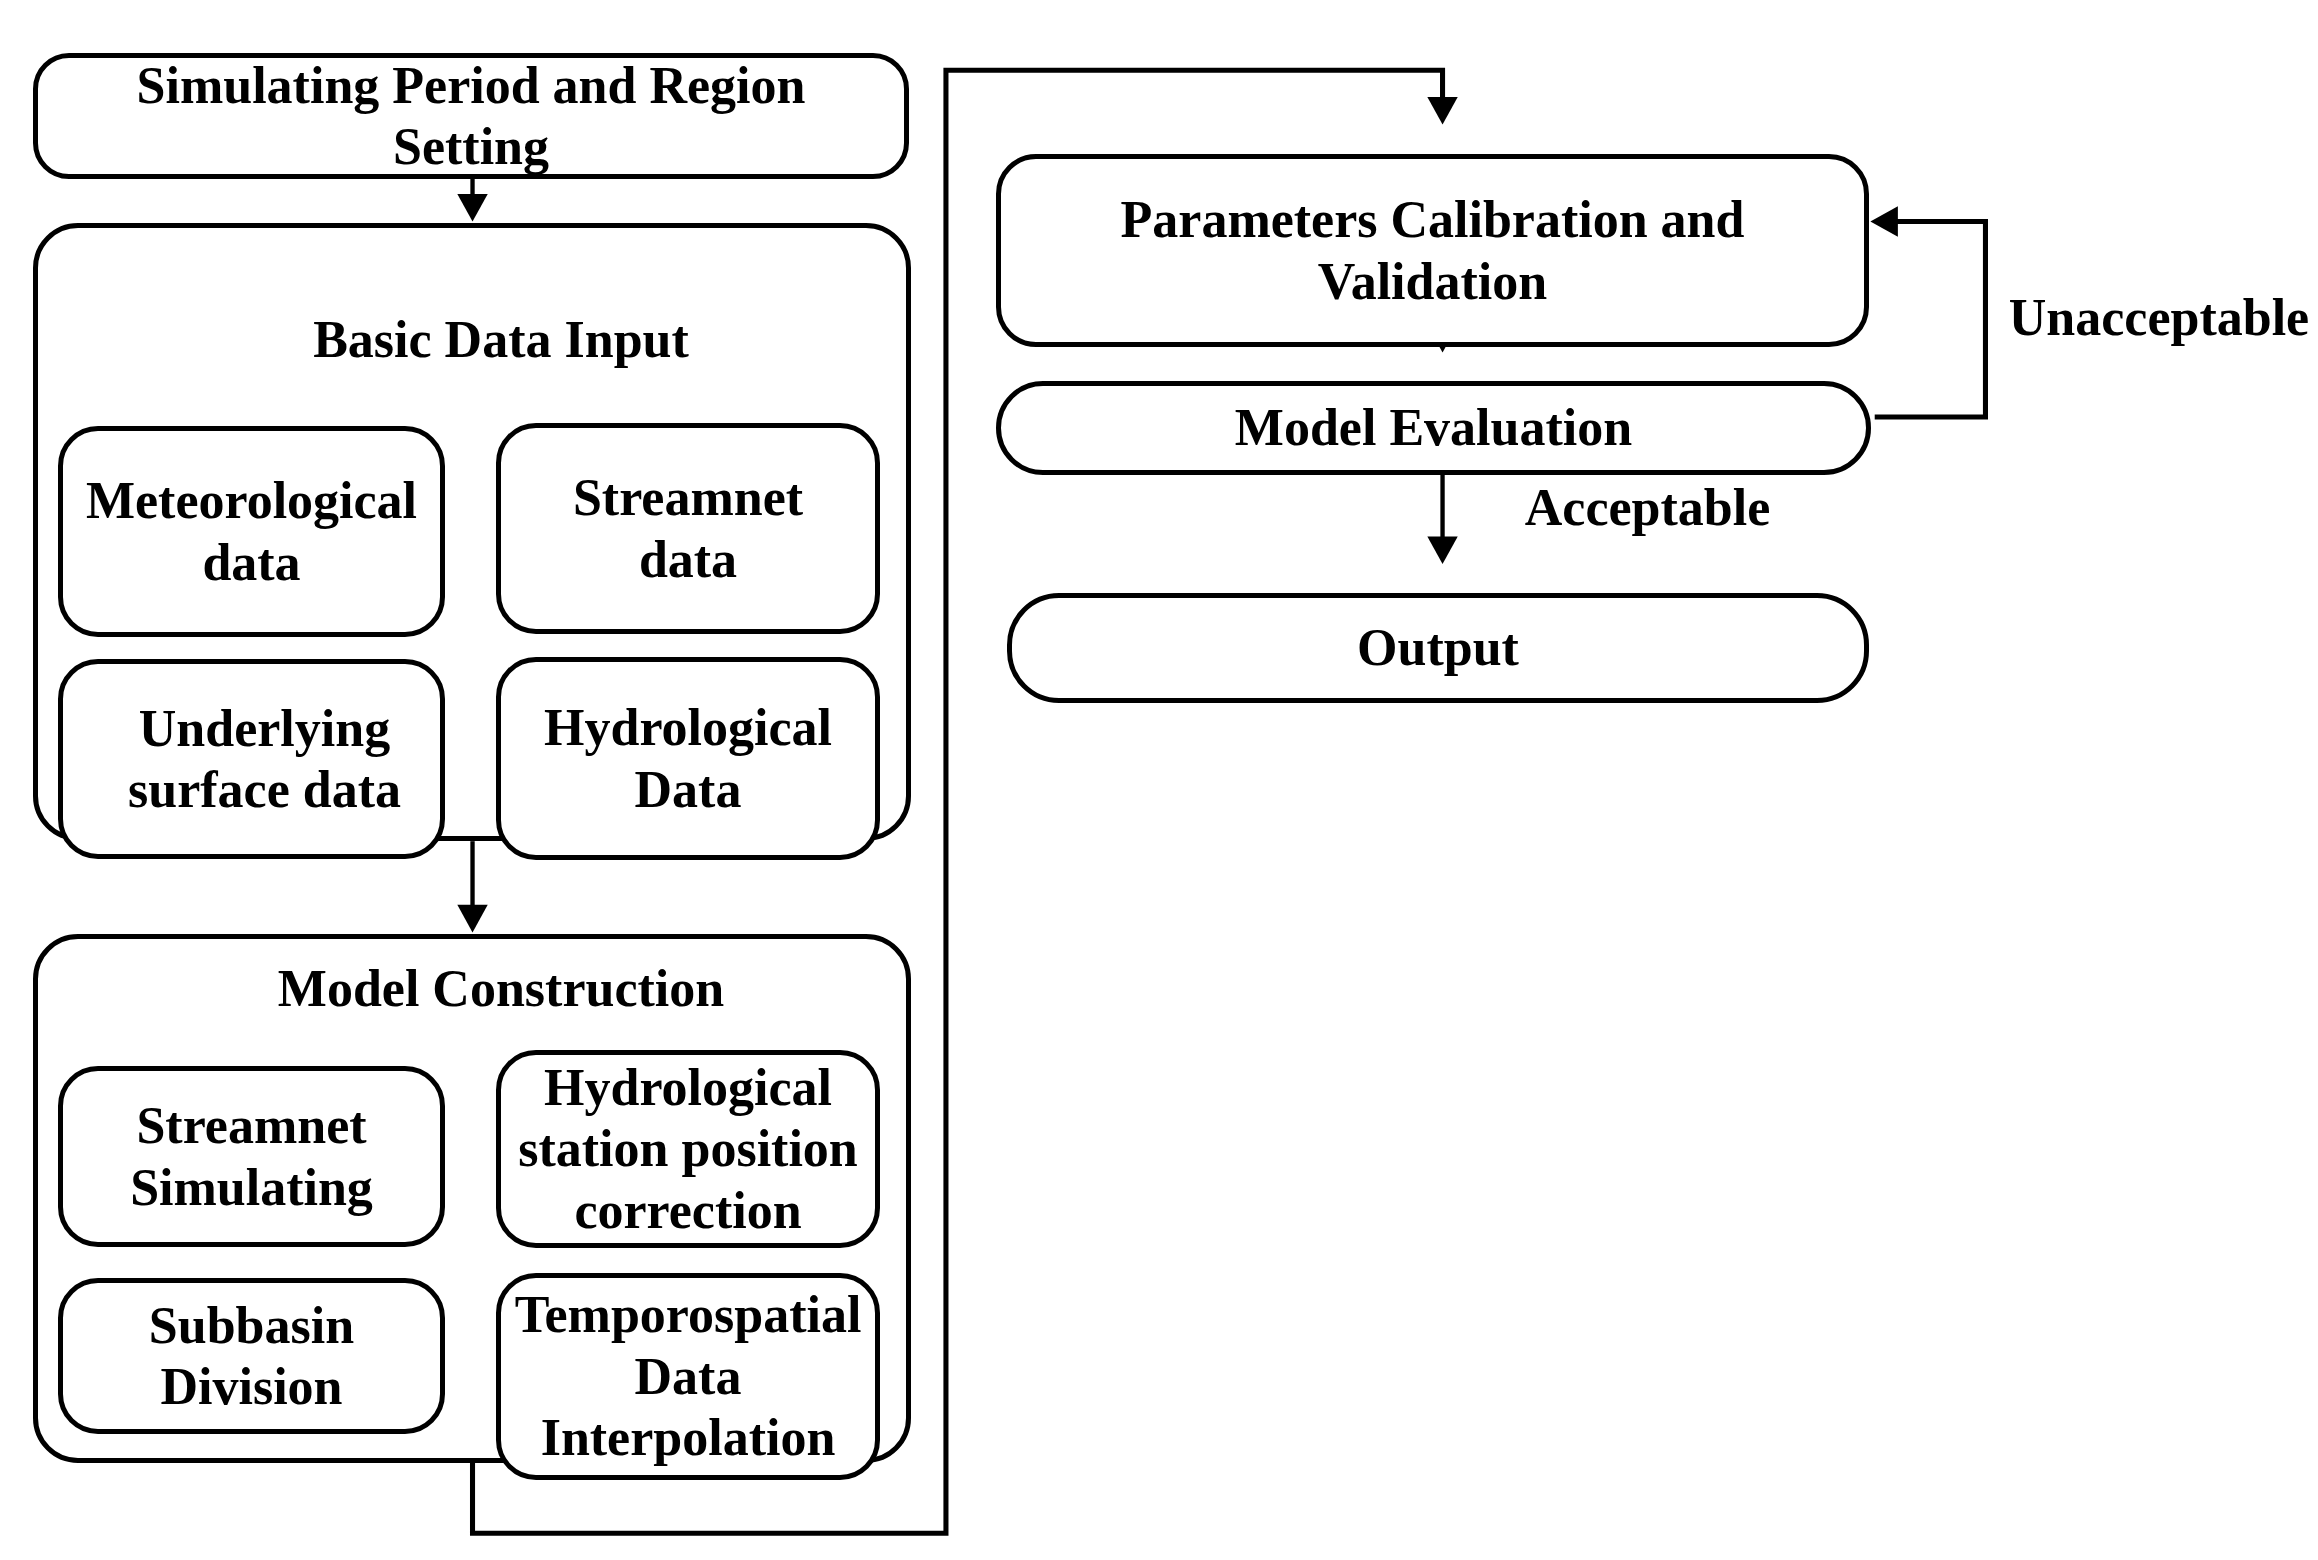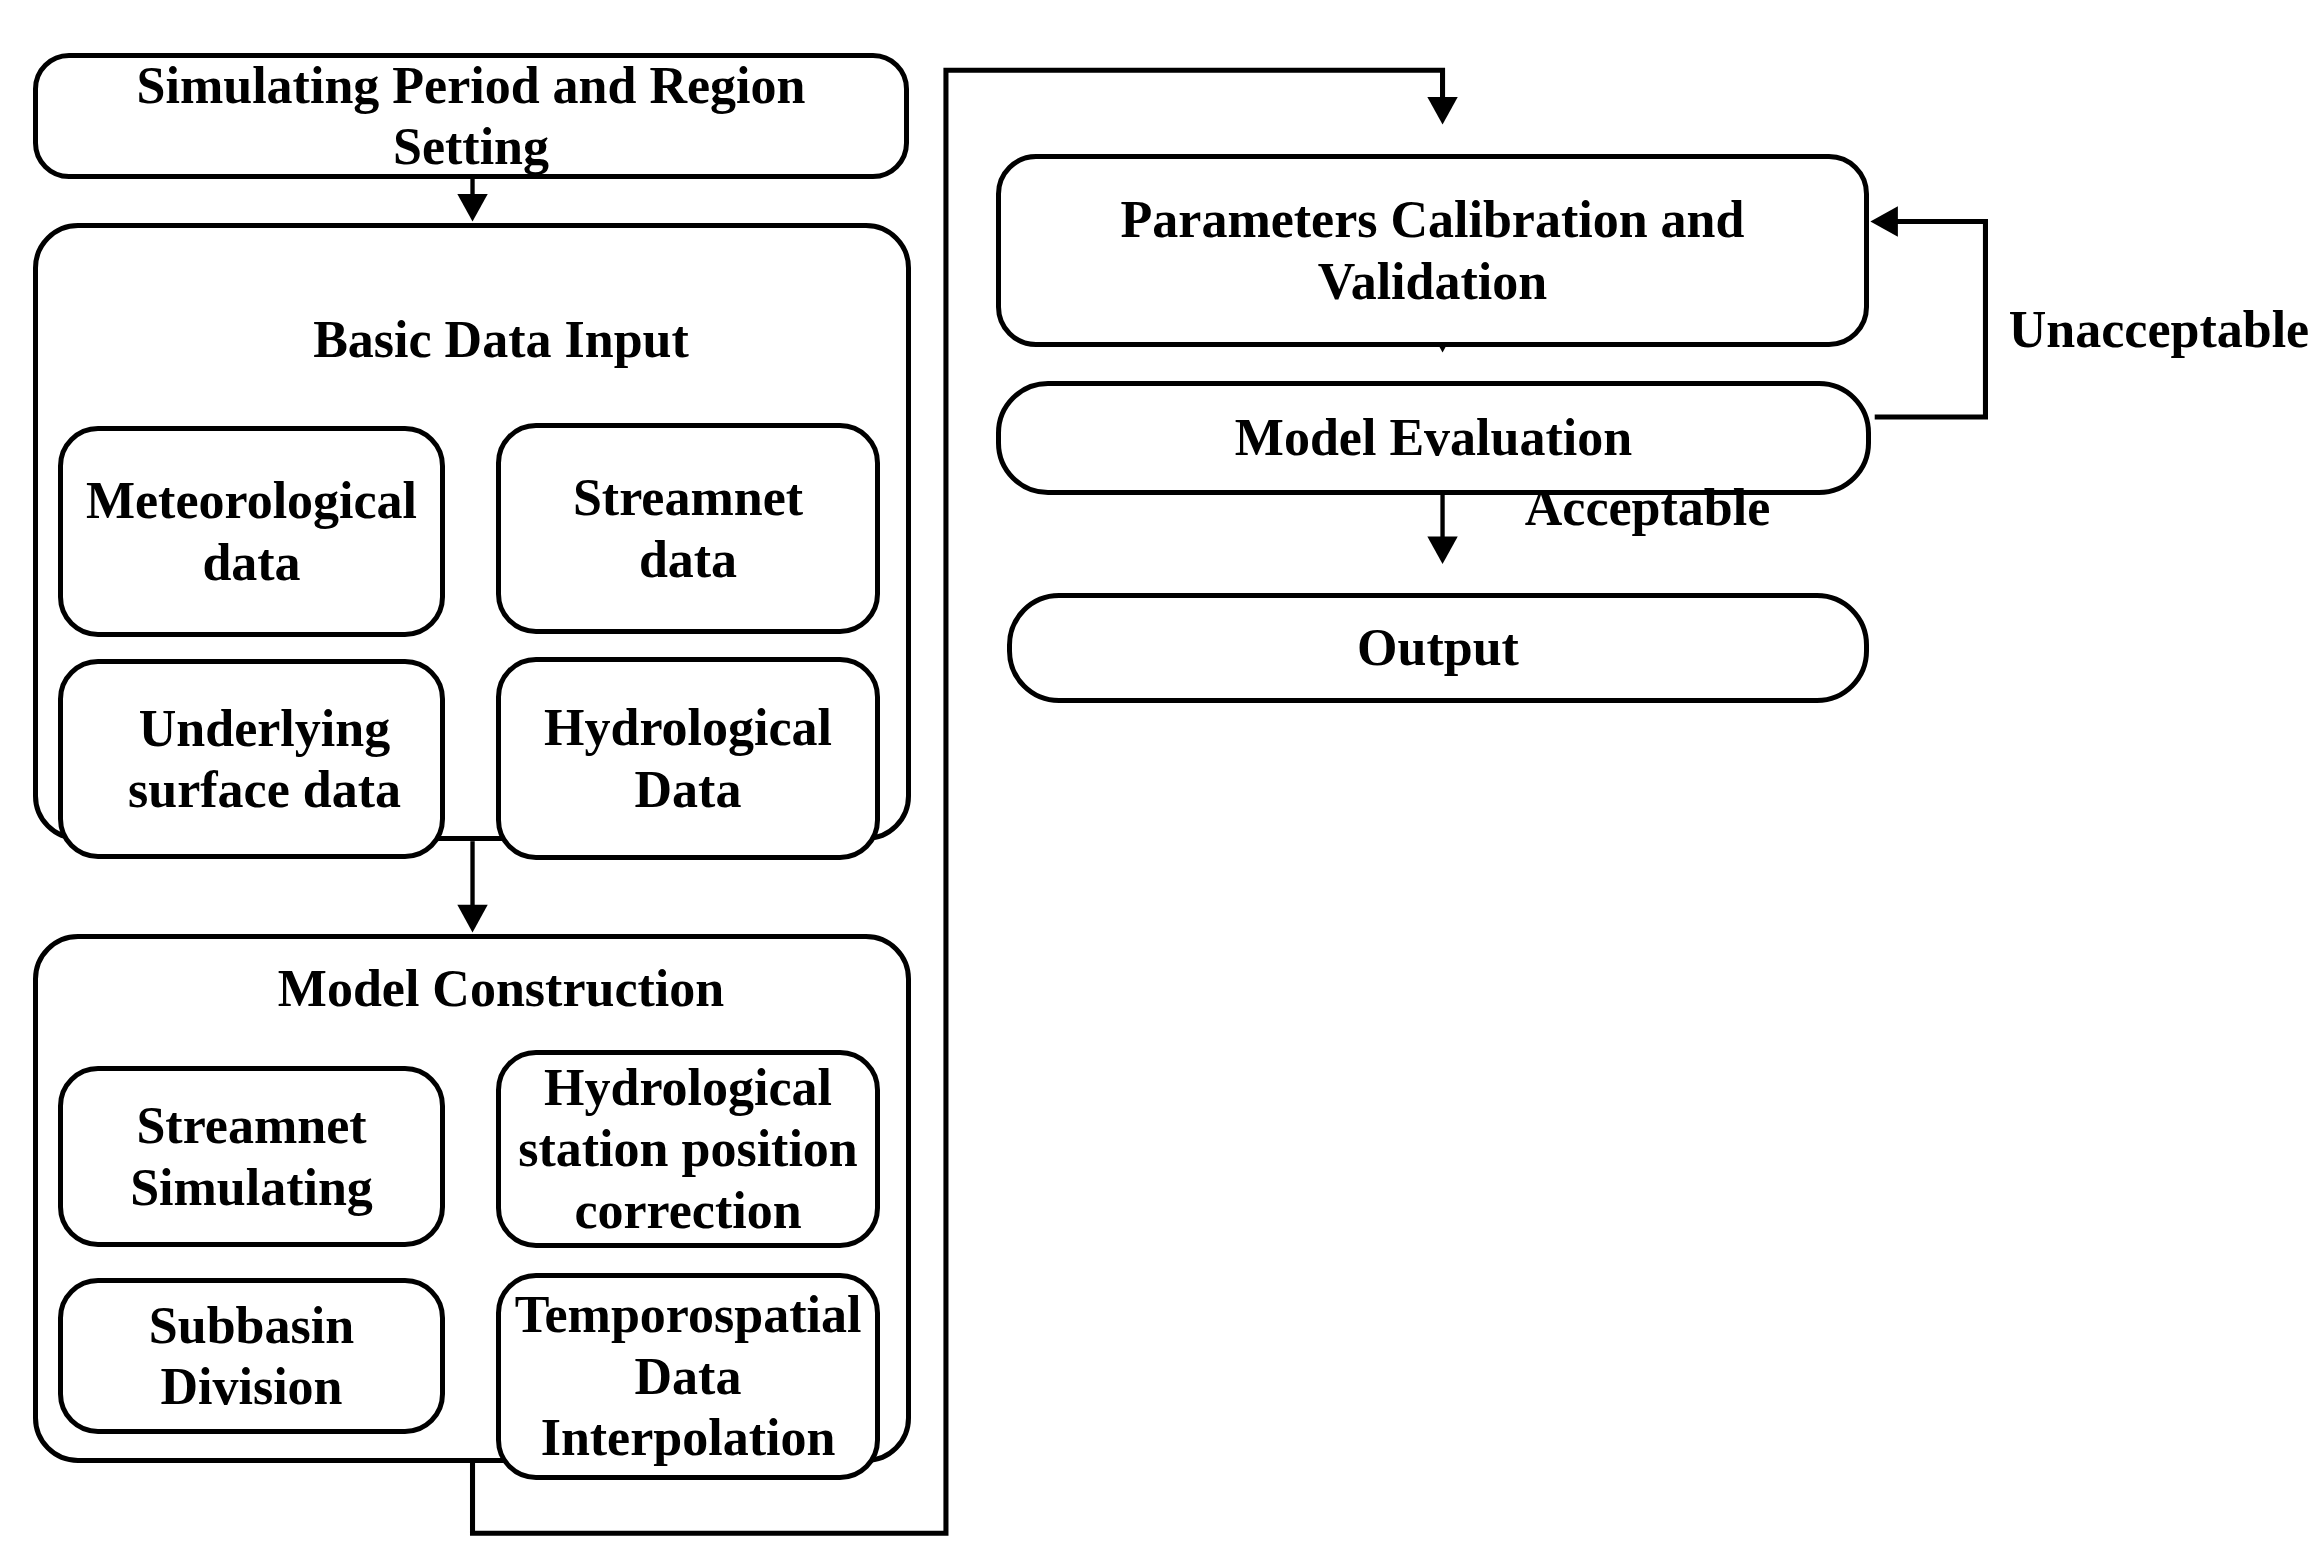--- a/index.html
+++ b/index.html
@@ -87,23 +87,23 @@
   #hydro-box          { left: 496px; top: 629px;  width: 384px;  height: 203px; }
   #model-container    { left: 33px;  top: 934px; width: 878px; height: 529px; }
   #model-title        { left: 33px;  top: 957px; width: 878px; height: 62px; }
   #streamsim-box      { left: 58px;  top: 1038px; width: 387px;  height: 181px; }
   #hydrostation-box   { left: 496px; top: 1022px; width: 384px;  height: 198px; }
   #subbasin-box       { left: 58px;  top: 1250px; width: 387px;  height: 156px; }
   #temporo-box        { left: 496px; top: 1245px; width: 384px;  height: 207px; }
 
   
   #param-box          { left: 996px; top: 126px; width: 873px; height: 193px; }
-  #eval-box           { left: 996px; top: 353px; width: 875px; height: 114px; }
+  #eval-box           { left: 996px; top: 353px; width: 875px; height: 94px; }
   #output-box         { left: 1007px; top: 565px; width: 862px; height: 110px; }
-  #unacceptable-label { left: 1999px; top: 298px; width: 320px;  height: 62px; }
+  #unacceptable-label { left: 1999px; top: 286px; width: 320px;  height: 62px; }
   #acceptable-label   { left: 1510px; top: 476px; width: 275px;  height: 62px; }
 </style>
 </head>
 <body>
 
 <svg id="connector-layer" viewBox="0 0 3202 2155" xmlns="http://www.w3.org/2000/svg">
 
   <g stroke="#000000" fill="#000000">
     <line x1="652" y1="209" x2="652" y2="272" stroke-width="6"></line>
     <polygon points="652,306 631,268 673,268" stroke="none"></polygon>

